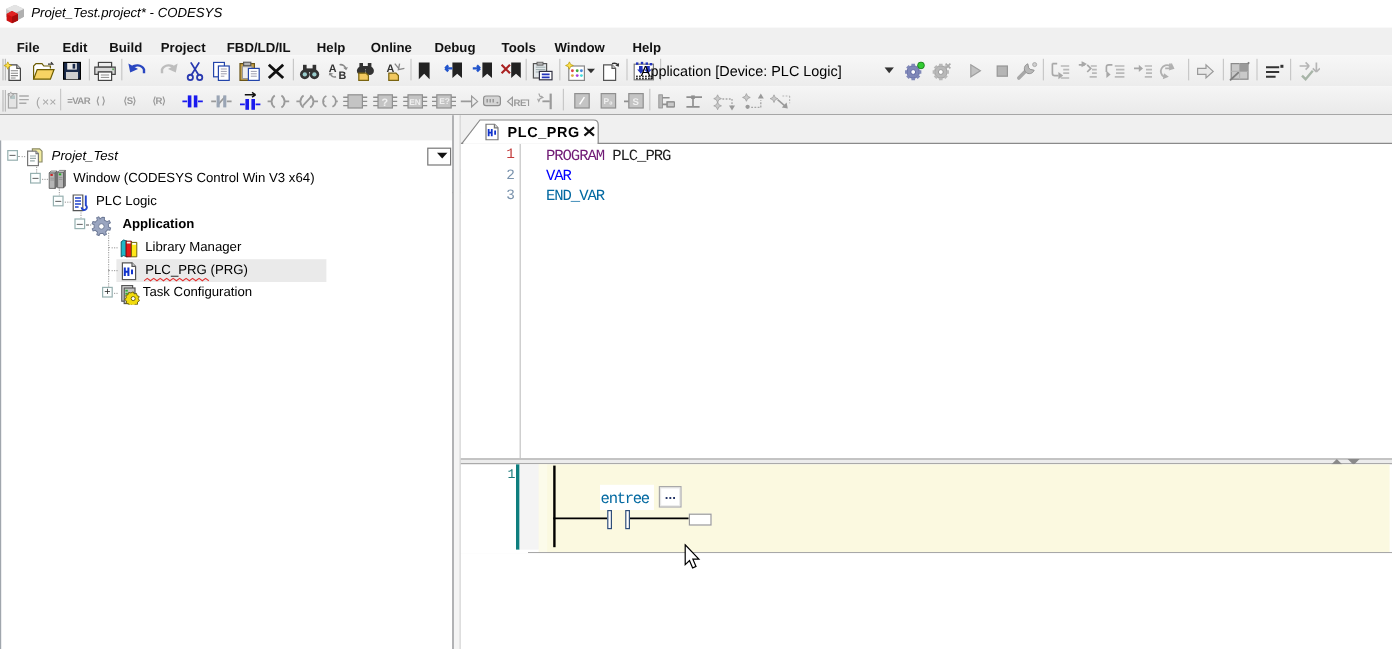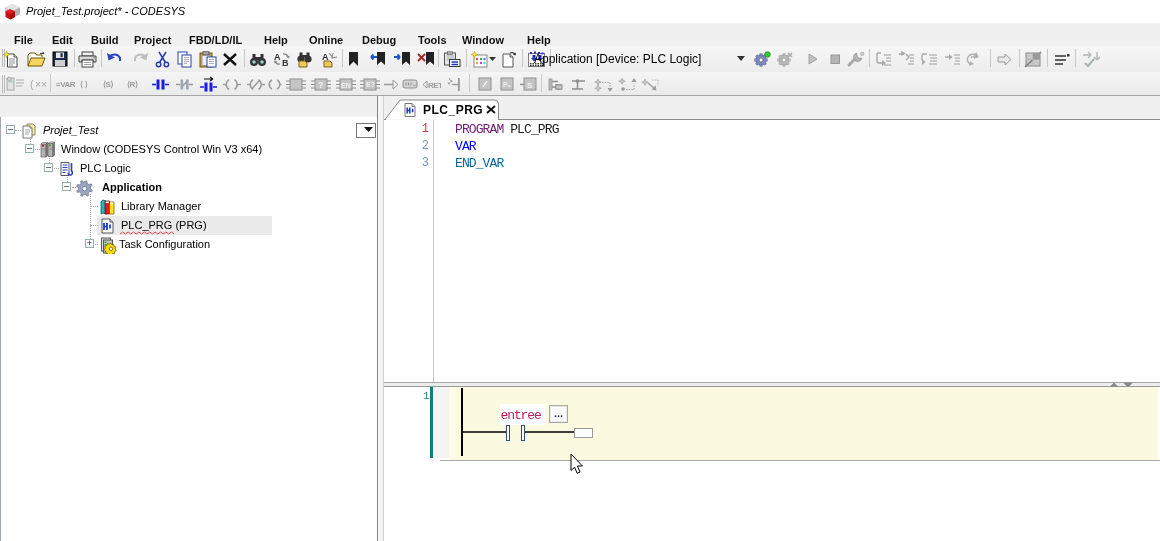--- a/index.html
+++ b/index.html
@@ -673,21 +673,21 @@
       <div class="abs" style="left:56px;top:73px;width:720px;height:1px;background:#a8a8a8"></div>
 
       <div class="abs" style="left:77px;top:1px;width:1.5px;height:68px;background:#000"></div>
 
       <svg class="abs" style="left:77px;top:0px" width="220" height="60" viewBox="0 0 220 60">
         <line x1="0" y1="45" x2="45" y2="45" stroke="#000" stroke-width="1.5"></line>
 
         <line x1="64" y1="45" x2="113" y2="45" stroke="#000" stroke-width="1.5"></line>
       </svg>
       <div class="abs" style="left:115.5px;top:17px;width:45px;height:21px;background:#fff"></div>
-      <div class="abs mono" style="left:116.5px;top:21px;font-size:13px;letter-spacing:-1.1px;color:#be185d">entree</div>
+      <div class="abs mono" style="left:116.5px;top:21px;font-size:13px;letter-spacing:-1.1px;color:#0369a1">entree</div>
       <div class="abs" style="left:165px;top:18px;width:19px;height:18px;background:#fff;border:1px solid #a9a9a9;box-shadow:inset 0 0 0 1px #e8e8e8"></div>
       <div class="abs" style="left:170px;top:20px;font-size:11px;color:#223366;font-weight:bold">...</div>
 
       <div class="abs" style="left:121.5px;top:37.5px;width:4.5px;height:16px;border:1.5px solid #2e4e78;background:#fff"></div>
       <div class="abs" style="left:136.5px;top:37.5px;width:4.5px;height:16px;border:1.5px solid #2e4e78;background:#fff"></div>
 
       <div class="abs" style="left:190px;top:41px;width:19px;height:10px;background:#fff;border:1px solid #999"></div>
     </div>
   </div>
 

